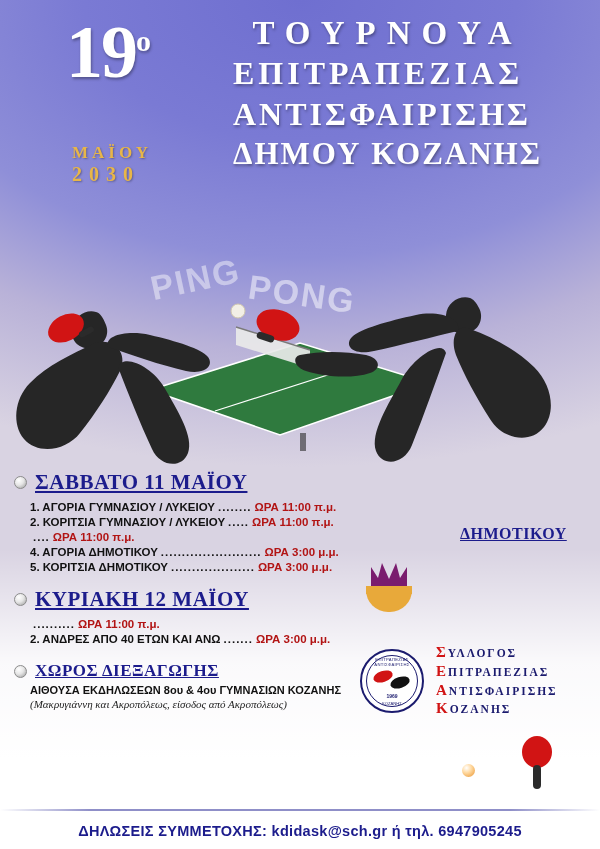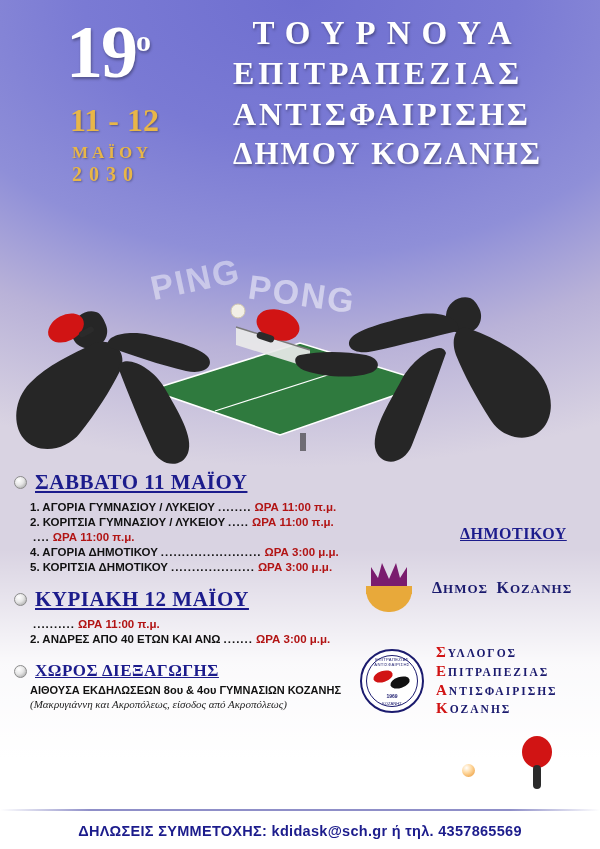--- a/index.html
+++ b/index.html
@@ -204,21 +204,20 @@
 </style>
 </head>
 <body>
 
 <div class="poster">
 
   <div class="header">
     <div class="num19">
       <span>19</span><sup>ο</sup>
     </div>
-    <div class="dates">11 - 12</div>
     <div class="month">ΜΑΪΟΥ</div>
     <div class="year">2030</div>
 
     <div class="title-block">
       <div class="tline t1">ΤΟΥΡΝΟΥΑ</div>
       <div class="tline t2">ΕΠΙΤΡΑΠΕΖΙΑΣ</div>
       <div class="tline t3">ΑΝΤΙΣΦΑΙΡΙΣΗΣ</div>
       <div class="tline t4">ΔΗΜΟΥ ΚΟΖΑΝΗΣ</div>
     </div>
   </div>
@@ -328,23 +327,20 @@
 
     <div class="right-col">
       <div class="org-title">ΔΗΜΟΤΙΚΟΥ</div>
 
       <div class="org-row">
         <div class="kozani-logo">
           <svg class="kl-crown" viewBox="0 0 42 26">
             <path d="M3,26 L3,6 L10,17 L14,2 L21,18 L28,2 L32,17 L39,6 L39,26 Z" fill="#7a1c6e"></path>
           </svg>
           <div class="kl-base"></div>
-        </div>
-        <div class="city-name">
-          <span class="cap">Δ</span><span>ΗΜΟΣ</span>&nbsp;&nbsp;<span class="cap">Κ</span><span>ΟΖΑΝΗΣ</span>
         </div>
       </div>
 
       <div class="club-row">
         <div class="club-logo">
           <div class="ring"></div>
           <div class="ctext">ΕΠΙΤΡΑΠΕΖΙΑΣ ΑΝΤΙΣΦΑΙΡΙΣΗΣ</div>
           <div class="bat"></div>
           <div class="bat2"></div>
           <div class="yr">1969</div>
@@ -360,14 +356,14 @@
     </div>
   </div>
 
   <div class="ball-deco"></div>
   <svg class="bat-deco" viewBox="0 0 34 56">
     <ellipse cx="17" cy="17" rx="15" ry="16" fill="#d11414"></ellipse>
     <rect x="13" y="30" width="8" height="24" rx="4" fill="#2b2b2b"></rect>
   </svg>
 
   <div class="rule"></div>
-  <div class="footer">ΔΗΛΩΣΕΙΣ ΣΥΜΜΕΤΟΧΗΣ: kdidask@sch.gr ή τηλ. 4357865569</div>
+  <div class="footer">ΔΗΛΩΣΕΙΣ ΣΥΜΜΕΤΟΧΗΣ: kdidask@sch.gr ή τηλ. 6947905245</div>
 </div>
 
 </body></html>

